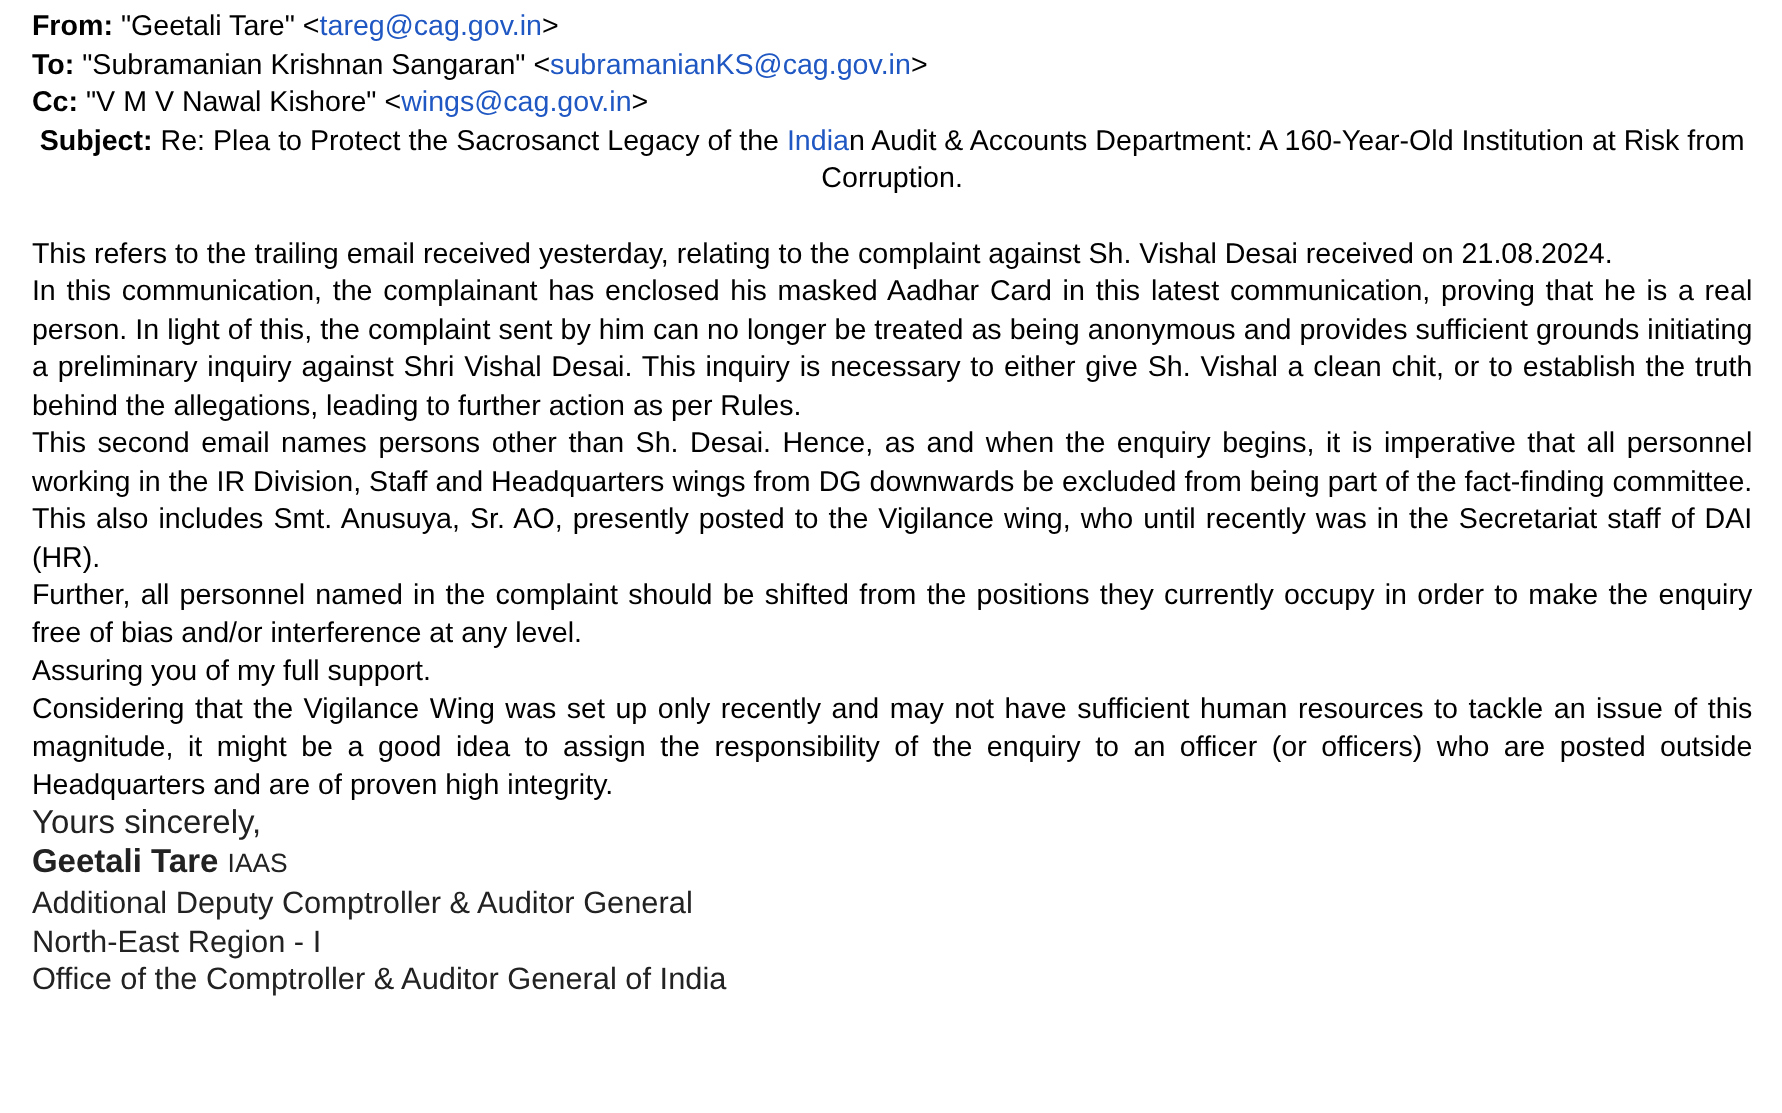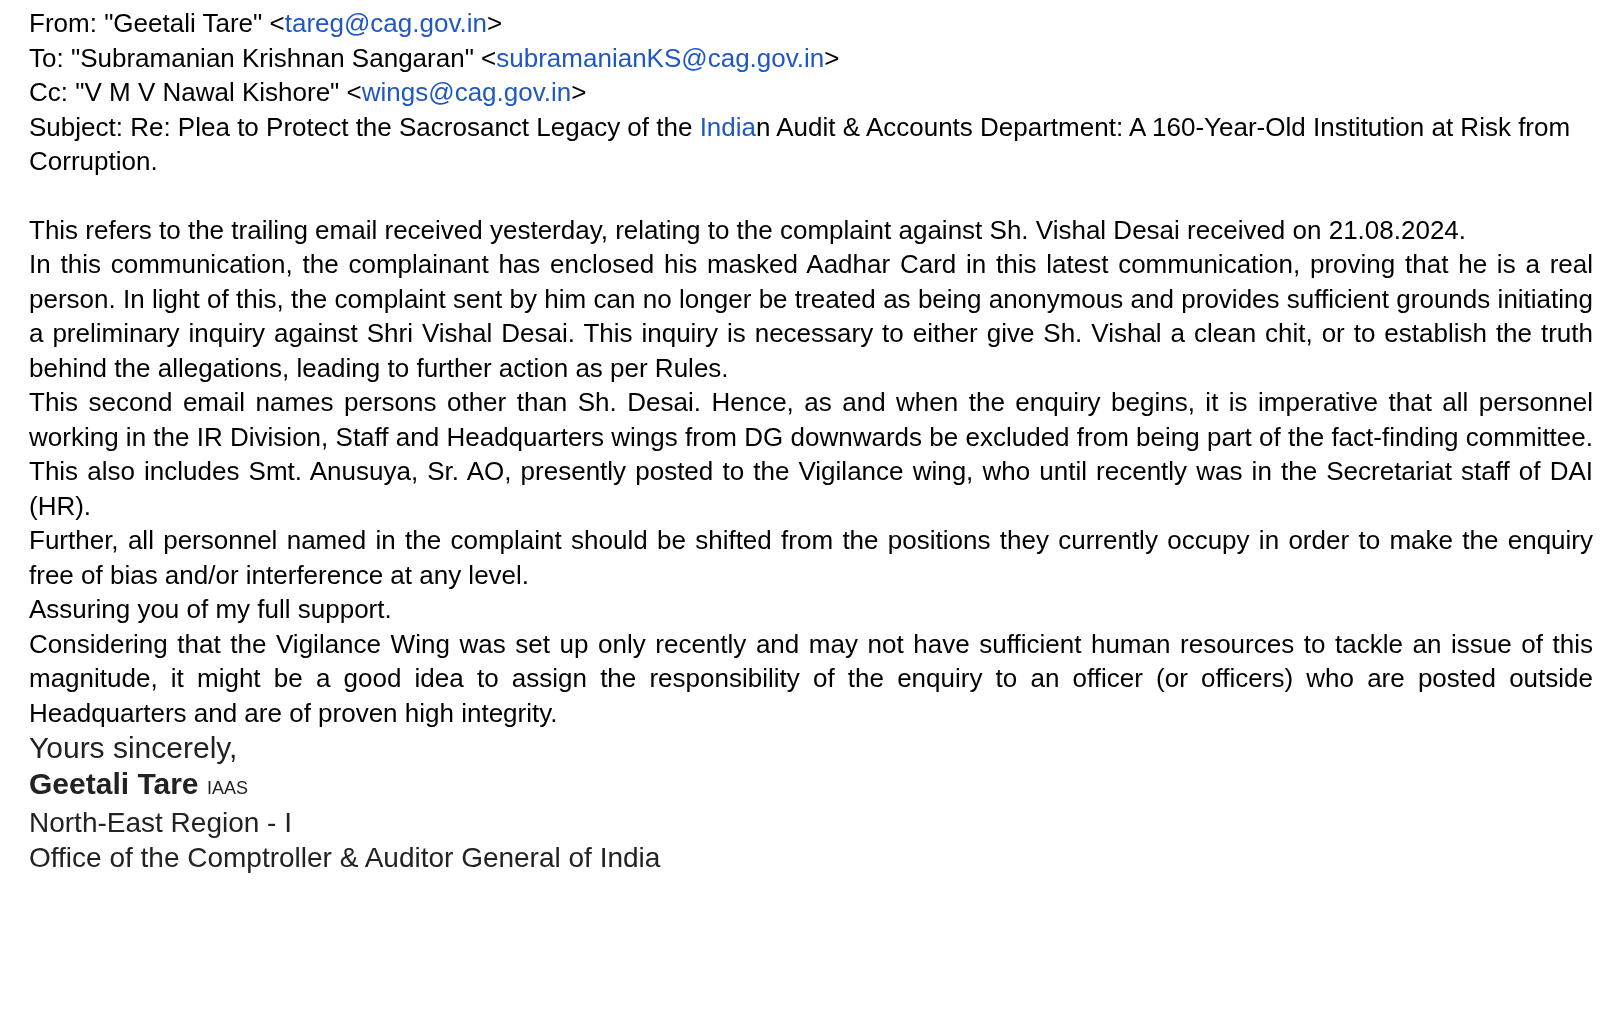--- a/index.html
+++ b/index.html
@@ -3,28 +3,28 @@
 <meta charset="utf-8">
 <style>
   html, body { margin: 0; padding: 0; background: #ffffff; }
   body {
     width: 1620px; height: 1012px; overflow: hidden;
     font-family: "Liberation Sans", sans-serif;
     color: #000000;
   }
   .email { position: absolute; left: 29px; top: 6px; width: 1564px; }
   .hdr { font-size: 26px; line-height: 34.5px; white-space: nowrap; }
-  .hdr b { font-weight: normal; }
+  .hdr b { font-weight: bold; }
   .link { color: #1f57c3; margin-top: 13px; }
-  .subject { white-space: normal; }
+  .subject { white-space: normal; text-align: center; }
   .gap { height: 34px; }
   .body p { margin: 0; font-size: 26px; line-height: 34.5px; text-align: justify; }
   .sig-close { font-size: 30px; line-height: 36px; color: #222; margin-top: 0; }
   .sig-name { font-size: 30px; line-height: 36px; color: #222; font-weight: bold; }
-  .sig-name .cred { font-weight: normal; font-size: 18px; }
+  .sig-name .cred { font-weight: normal; font-size: 24px; }
   .sig-line { font-size: 28px; line-height: 34.5px; color: #222; }
 </style>
 </head>
 <body>
 
 <div class="email">
   <div class="hdr">
     <b>From:</b>
     <span>"Geetali Tare"</span>
     &lt;<span class="link">tareg@cag.gov.in</span>&gt;
@@ -54,16 +54,17 @@
     <p>Assuring you of my full support.</p>
     <p>Considering that the Vigilance Wing was set up only recently and may not have sufficient human resources to tackle an issue of this magnitude, it might be a good idea to assign the responsibility of the enquiry to an officer (or officers) who are posted outside Headquarters and are of proven high integrity.</p>
   </div>
 
   <div class="signature">
     <div class="sig-close">Yours sincerely,</div>
     <div class="sig-name">
       <span>Geetali Tare</span>
       <span class="cred">IAAS</span>
     </div>
+    <div class="sig-line">Additional Deputy Comptroller &amp; Auditor General</div>
     <div class="sig-line">North-East Region - I</div>
     <div class="sig-line">Office of the Comptroller &amp; Auditor General of India</div>
   </div>
 </div>
 
 </body></html>

